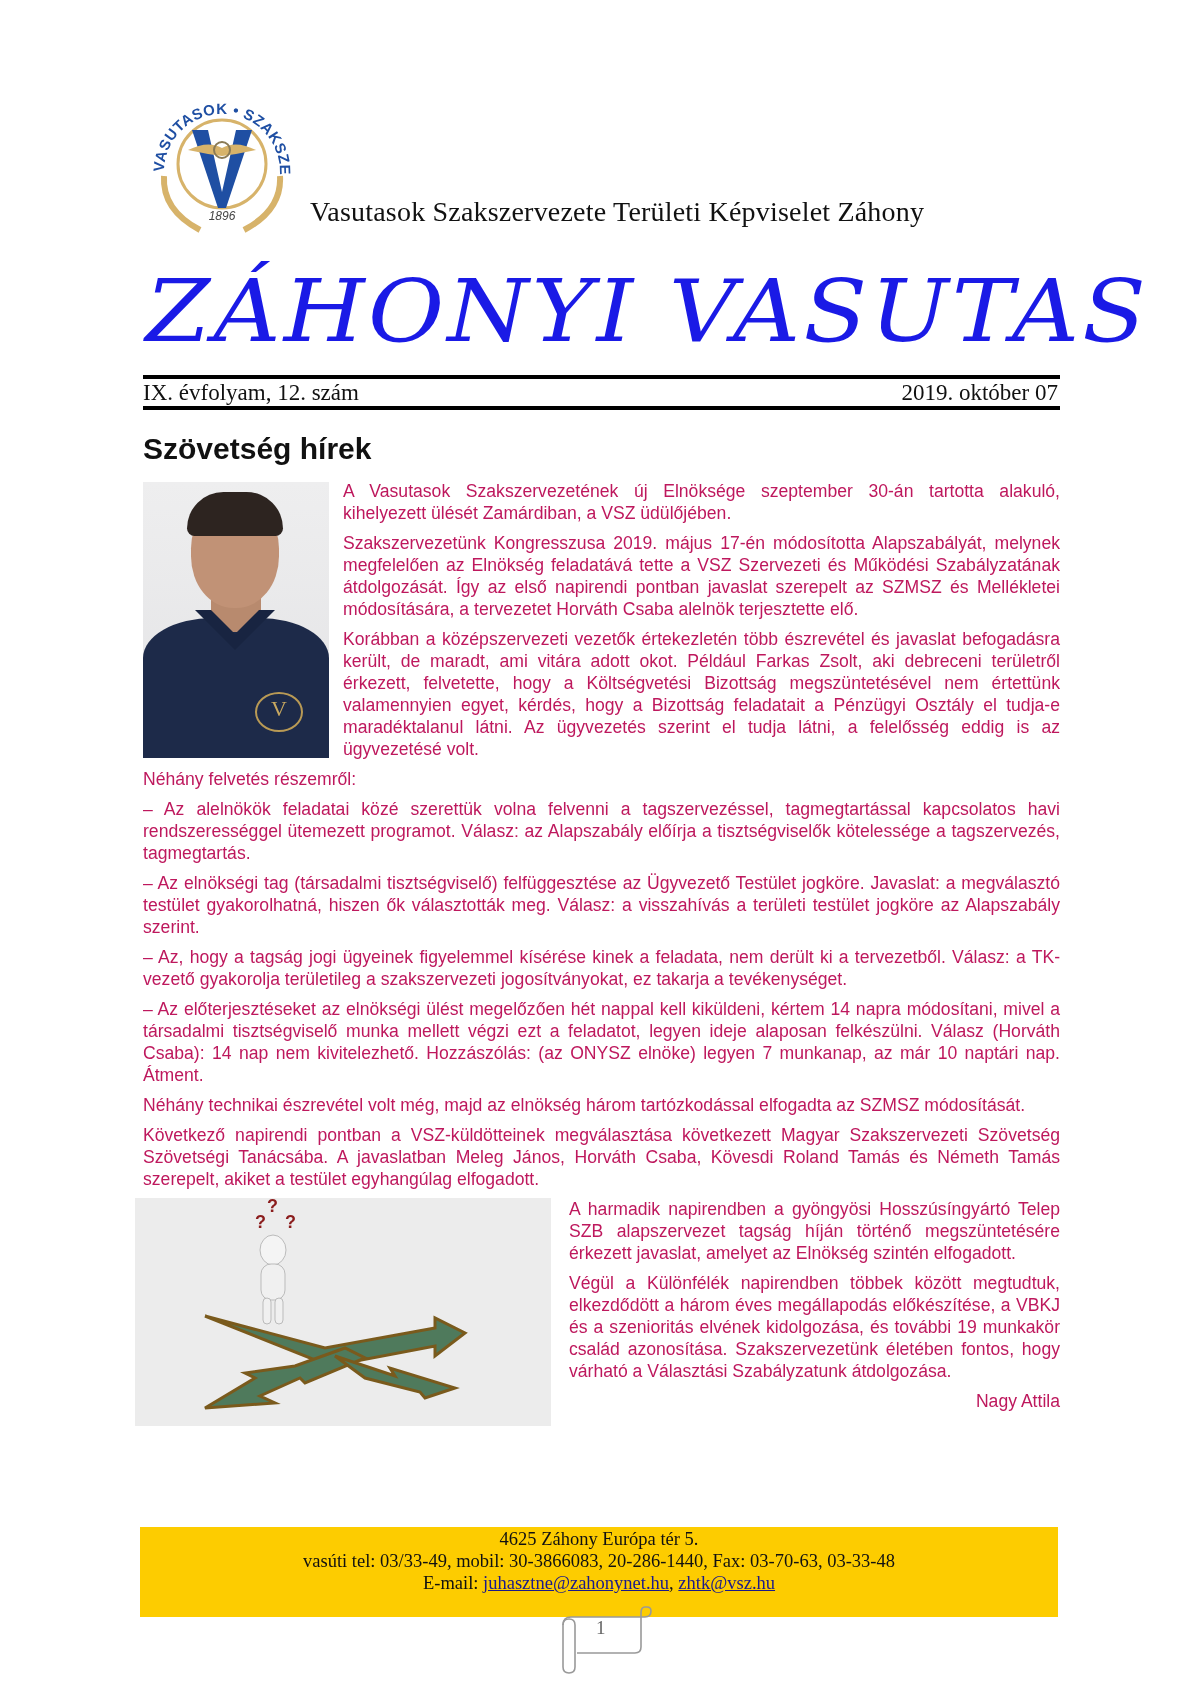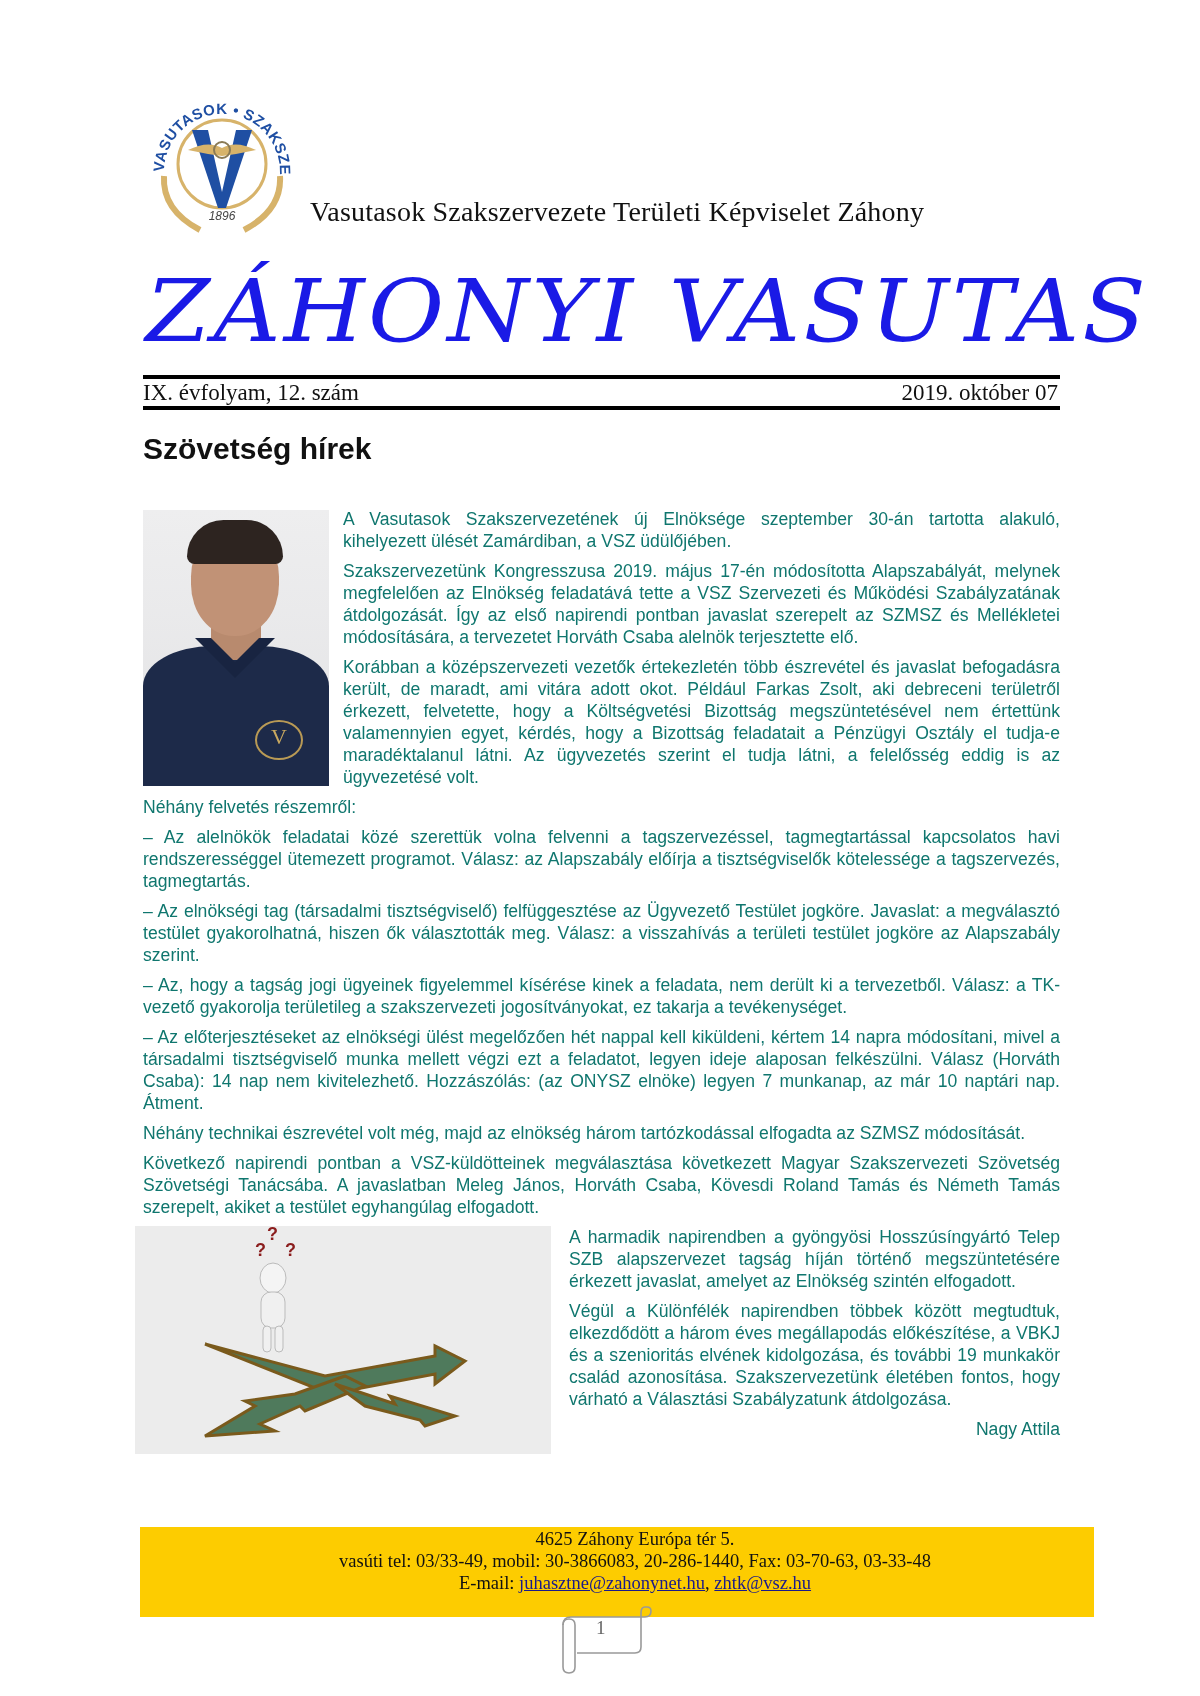--- a/index.html
+++ b/index.html
@@ -11,39 +11,39 @@
   .org-line { position: absolute; left: 310px; top: 196px; font-family: "Liberation Serif", serif; font-size: 28px; color: #111; letter-spacing: 0.2px; white-space: nowrap; }
   .masthead { position: absolute; left: 180px; top: 268px; width: 860px; text-align: center; font-family: "DejaVu Serif", serif; font-style: italic; font-size: 86px; color: #1a1ae6; letter-spacing: 3px; line-height: 1; white-space: nowrap; transform: scaleX(1.08); transform-origin: center; }
   .rule-top { position: absolute; left: 143px; top: 375px; width: 917px; height: 4px; background: #000; }
   .rule-bottom { position: absolute; left: 143px; top: 406px; width: 917px; height: 4px; background: #000; }
   .issue { position: absolute; left: 143px; top: 380px; font-family: "Liberation Serif", serif; font-size: 23px; color: #111; white-space: nowrap; }
   .date { position: absolute; right: 142px; top: 380px; font-family: "Liberation Serif", serif; font-size: 23px; color: #111; white-space: nowrap; margin-left: 42px; }
 
   .section-title { position: absolute; left: 143px; top: 432px; font-family: "Liberation Sans", sans-serif; font-weight: bold; font-size: 30px; color: #111; white-space: nowrap; }
 
   
-  .article { position: absolute; left: 143px; top: 508px; width: 917px; font-family: "Liberation Sans", sans-serif; font-size: 17.6px; line-height: 22px; color: #0f766e; }
+  .article { position: absolute; left: 143px; top: 480px; width: 917px; font-family: "Liberation Sans", sans-serif; font-size: 17.6px; line-height: 22px; color: #be185d; }
   .article p { margin: 0 0 8px 0; text-align: justify; }
   .photo { float: left; width: 186px; height: 276px; margin: 2px 14px 4px 0; position: relative; overflow: hidden; background: #e9e9ea; }
   .photo .bg { position: absolute; inset: 0; background: linear-gradient(180deg,#eeeeef 0%,#e3e3e5 100%); }
   .photo .shirt { position: absolute; left: 0; right: 0; bottom: 0; height: 140px; background: #1d2a49; border-radius: 70px 70px 0 0 / 40px 40px 0 0; }
   .photo .collar { position: absolute; left: 52px; top: 128px; width: 80px; height: 40px; background: #182441; clip-path: polygon(0 0, 50% 100%, 100% 0, 80% 0, 50% 60%, 20% 0); }
   .photo .neck { position: absolute; left: 68px; top: 110px; width: 50px; height: 40px; background: #b88a6e; border-radius: 0 0 20px 20px; }
   .photo .head { position: absolute; left: 48px; top: 18px; width: 88px; height: 108px; background: #c19276; border-radius: 45% 45% 48% 48%; }
   .photo .hair { position: absolute; left: 44px; top: 10px; width: 96px; height: 44px; background: #2d2420; border-radius: 48px 48px 10px 10px; }
   .photo .emblem { position: absolute; left: 112px; top: 210px; width: 44px; height: 36px; border: 2px solid #b99a55; border-radius: 50%; }
   .photo .emblem::after { content: "V"; position: absolute; left: 0; right: 0; top: 4px; text-align: center; color: #c8a860; font-family: "Liberation Serif", serif; font-size: 22px; }
 
   .clear { clear: both; }
 
   .illustration { float: left; width: 416px; height: 228px; margin: 0 18px 4px -8px; position: relative; background: #ececec; overflow: hidden; }
   .signature { text-align: right !important; margin-top: 4px !important; }
 
   
-  .footer { position: absolute; left: 140px; top: 1527px; width: 918px; height: 89px; background: #fdcc00; font-family: "Liberation Serif", serif; font-size: 18.5px; color: #111; text-align: center; line-height: 22px; padding-top: 1px; padding-left: 36px; }
+  .footer { position: absolute; left: 140px; top: 1527px; width: 918px; height: 89px; background: #fdcc00; font-family: "Liberation Serif", serif; font-size: 18.5px; color: #111; text-align: center; line-height: 22px; padding-top: 1px; }
   .footer a { color: #1a1a8c; text-decoration: underline; }
   .page-num { position: absolute; left: 545px; top: 1605px; width: 120px; height: 70px; }
   .page-num-text { position: absolute; left: 596px; top: 1617px; font-family: "Liberation Serif", serif; font-size: 19px; color: #666; }
 </style>
 </head>
 <body>
 
 <div class="page">
 
   <svg class="logo" viewBox="0 0 160 160">

